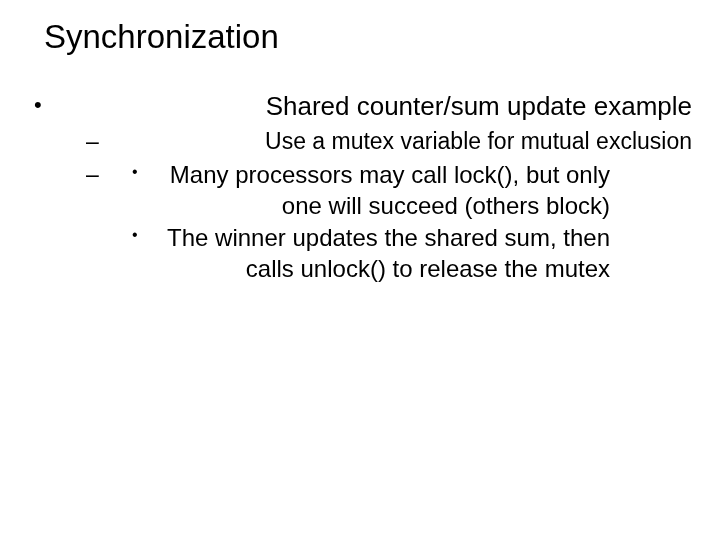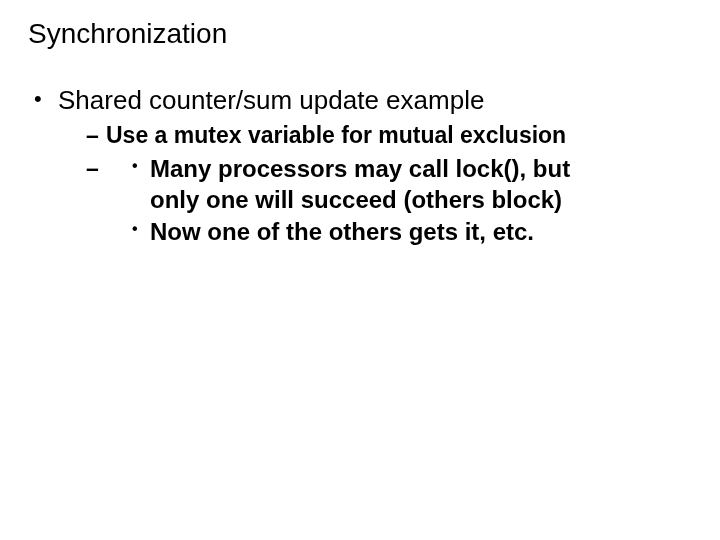--- a/index.html
+++ b/index.html
@@ -12,57 +12,57 @@
     color: #000000;
   }
   .slide {
     box-sizing: border-box;
     width: 720px;
     height: 540px;
     padding: 18px 28px 20px 28px;
     position: relative;
   }
   .title {
-    font-size: 28px;
+    font-size: 33px;
     font-weight: 400;
-    margin: 0 0 34px 0;
+    margin: 0 0 34px 16px;
     letter-spacing: 0px;
   }
   ul.level1 {
     list-style: none;
     margin: 0;
     padding: 0 0 0 4px;
   }
   ul.level1 > li {
     font-size: 26px;
     line-height: 1.25;
     margin: 0 0 6px 0;
     padding-left: 26px;
     position: relative;
+    text-align: right;
   }
   ul.level1 > li::before {
     content: "•";
     position: absolute;
     left: 2px;
     top: 0;
     font-size: 22px;
     line-height: 1.35;
   }
   ul.level2 {
     list-style: none;
     margin: 4px 0 0 0;
     padding: 0 0 0 28px;
   }
   ul.level2 > li {
     font-size: 23px;
     line-height: 1.28;
     margin: 0 0 2px 0;
     padding-left: 20px;
     position: relative;
-    font-weight: bold;
   }
   ul.level2 > li::before {
     content: "–";
     position: absolute;
     left: 0;
     top: 0;
   }
   ul.level3 {
     list-style: none;
     margin: 4px 0 4px 0;
@@ -97,20 +97,20 @@
       <ul class="level2">
         <li>
           <span>Use a mutex variable for mutual exclusion</span>
         </li>
         <li>
           <ul class="level3">
             <li>
               <span>Many processors may call lock(), but only one will succeed (others block)</span>
             </li>
             <li>
-              <span>Now one of the others gets it, etc.</span>
+              <span>The winner updates the shared sum, then calls unlock() to release the mutex</span>
             </li>
           </ul>
         </li>
       </ul>
     </li>
   </ul>
 </div>
 
 </body></html>

